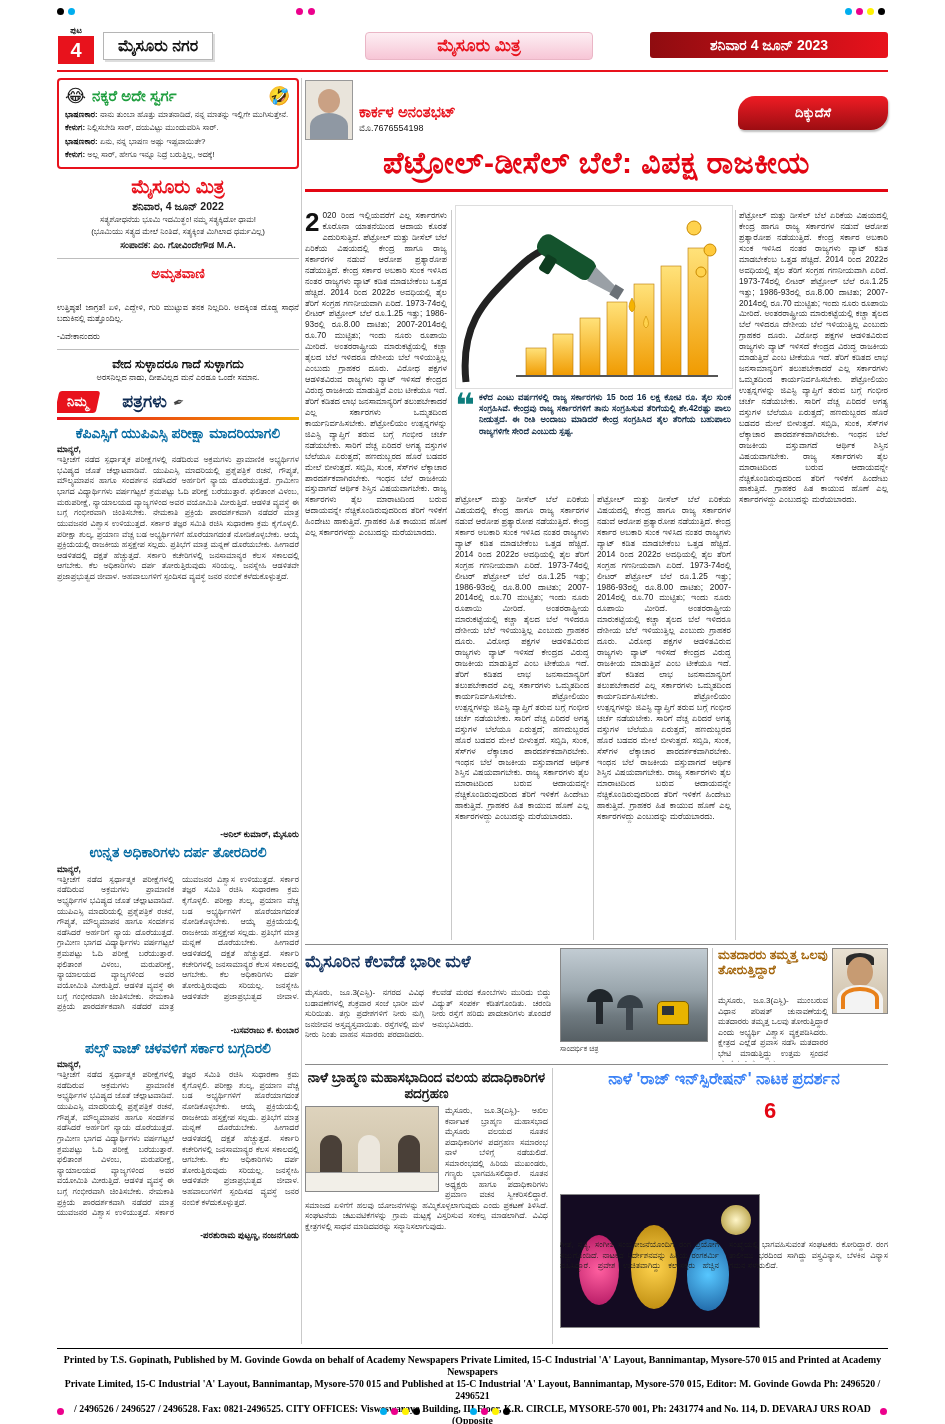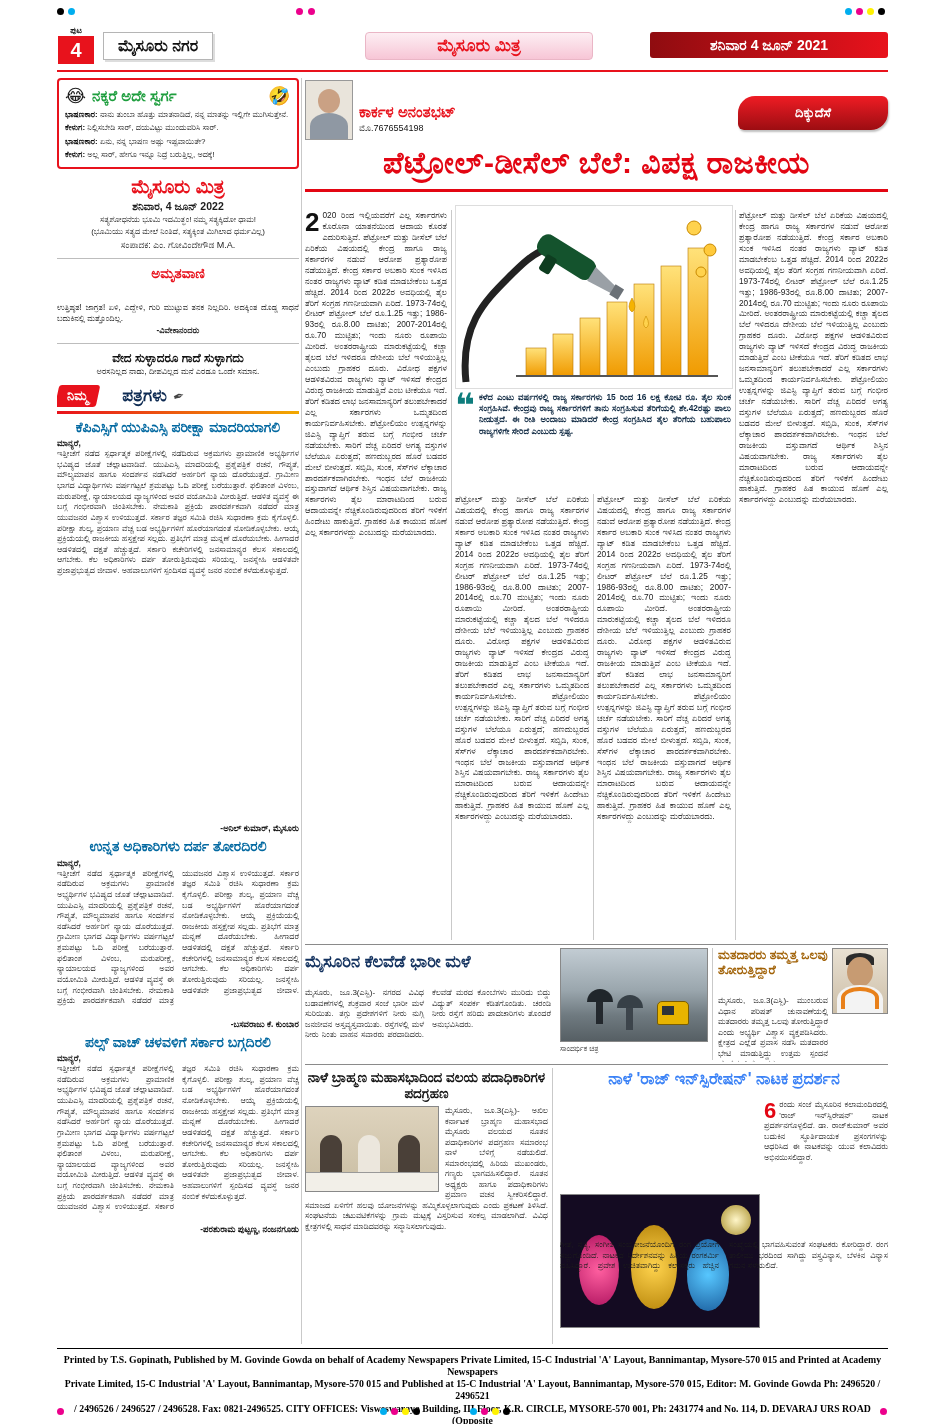--- a/index.html
+++ b/index.html
@@ -28,25 +28,25 @@
   .humor{border:2px solid #e8121c;border-radius:4px;padding:5px 6px 6px;}
   .humor .hd{display:flex;align-items:center;gap:6px;}
   .humor .emo{font-size:18px;}
   .humor .t{color:#1e9e3e;font-weight:bold;font-size:15px;}
   .humor .ln{font-size:8px;line-height:1.3;margin-top:3px;}
   .humor .ln b{color:#111;}
   .pinfo{text-align:center;margin-top:7px;}
   .pinfo .t{color:#e8121c;font-weight:bold;font-size:19px;}
   .pinfo .d{font-weight:bold;font-size:10.5px;margin-top:2px;}
   .pinfo .s{font-size:8px;margin-top:2px;}
-  .pinfo .e{font-weight:normal;font-size:9px;margin-top:3px;}
+  .pinfo .e{font-weight:bold;font-size:9px;margin-top:3px;}
   .hrule{border-top:1px solid #bdbdbd;margin:7px 0;}
   .amv .t{color:#e8121c;font-weight:bold;font-size:13.5px;text-align:center;}
   .amv .b{font-size:8.2px;text-align:justify;line-height:1.35;margin-top:20px;}
-  .amv .sg{font-size:8.2px;font-weight:bold;text-align:center;margin-top:2px;}
+  .amv .sg{font-size:8.2px;font-weight:normal;text-align:left;margin-top:8px;}
   .gaade .t{font-weight:bold;font-size:12px;text-align:center;color:#111;}
   .gaade .b{font-size:8.2px;text-align:center;margin-top:2px;}
   .ltr-hd{position:relative;height:26px;margin-top:6px;display:flex;align-items:center;}
   .ltr-hd .rib{background:#e8121c;color:#fff;font-weight:bold;font-size:13px;padding:3px 10px;
                transform:skewX(-12deg);border-radius:3px;}
   .ltr-hd .rib span{display:inline-block;transform:skewX(12deg);}
   .ltr-hd .pg{color:#0d2a52;font-weight:bold;font-size:17px;margin-left:24px;}
   .ltr-hd .pen{font-size:14px;color:#444;margin-left:6px;transform:rotate(-20deg);}
   .ltr-grad{height:3px;background:linear-gradient(90deg,#e8121c,#f2a900);margin:2px 0 5px;}
   .ltr-title{font-weight:bold;font-size:14px;text-align:center;color:#0369a1;line-height:1.18;margin:4px 0 3px;}
@@ -112,21 +112,21 @@
 <div class="dot abs" style="left:856px;top:8px;background:#ec008c;"></div>
 <div class="dot abs" style="left:867px;top:8px;background:#fff200;"></div>
 <div class="dot abs" style="left:878px;top:8px;background:#000;"></div>
 
 <div class="abs pgchip">
   <div class="lbl">ಪುಟ</div>
   <div class="num">4</div>
 </div>
 <div class="abs secbox">ಮೈಸೂರು ನಗರ</div>
 <div class="abs mastmid">ಮೈಸೂರು ಮಿತ್ರ</div>
-<div class="abs mastdate">ಶನಿವಾರ 4 ಜೂನ್ 2021</div>
+<div class="abs mastdate">ಶನಿವಾರ 4 ಜೂನ್ 2023</div>
 <div class="abs hdr-rule"></div>
 <div class="abs vline" style="left:301px;top:78px;height:1266px;"></div>
 
 <div class="abs leftcol">
 
   <div class="humor">
     <div class="hd">
       <span class="emo">😂</span>
       <span class="t">ನಕ್ಕರೆ ಅದೇ ಸ್ವರ್ಗ</span>
       <span class="emo" style="margin-left:auto;">🤣</span>
@@ -296,21 +296,21 @@
 <div class="abs vline" style="left:552px;top:1068px;height:276px;"></div>
 
 <div class="abs sect-title" style="left:560px;top:1070px;width:328px;font-size:16px;color:#3b82f6;text-align:center;">ನಾಳೆ 'ರಾಜ್ ಇನ್‌ಸ್ಪಿರೇಷನ್' ನಾಟಕ ಪ್ರದರ್ಶನ</div>
 <div class="abs photo natph" style="left:560px;top:1100px;width:198px;height:132px;">
   <div class="g" style="left:18px;top:40px;width:40px;height:70px;background:radial-gradient(circle,#ff5fa0,#b01560);"></div>
   <div class="g" style="left:70px;top:30px;width:46px;height:84px;background:radial-gradient(circle,#ffd34d,#b8860b);"></div>
   <div class="g" style="left:126px;top:44px;width:42px;height:72px;background:radial-gradient(circle,#57c7ff,#1b5e9e);"></div>
   <div class="g" style="left:160px;top:10px;width:30px;height:30px;background:radial-gradient(circle,#fff6c9,#a88f2b);"></div>
 </div>
 <div class="abs smalltxt" style="left:764px;top:1100px;width:124px;height:132px;">
-  <span class="dropcap red">6</span><span>ರಂದು ಸಂಜೆ ಮೈಸೂರಿನ ಕಲಾಮಂದಿರದಲ್ಲಿ 'ರಾಜ್ ಇನ್‌ಸ್ಪಿರೇಷನ್' ನಾಟಕ ಪ್ರದರ್ಶನಗೊಳ್ಳಲಿದೆ. ಡಾ. ರಾಜ್‌ಕುಮಾರ್ ಅವರ ಬದುಕಿನ ಸ್ಫೂರ್ತಿದಾಯಕ ಪ್ರಸಂಗಗಳನ್ನು ಆಧರಿಸಿದ ಈ ನಾಟಕವನ್ನು ಯುವ ಕಲಾವಿದರು ಅಭಿನಯಿಸಲಿದ್ದಾರೆ.</span>
+  <span class="dropcap red">6</span>
 </div>
 <div class="abs smalltxt" style="left:560px;top:1240px;width:328px;height:102px;column-count:2;column-gap:10px;">ಗೀತೆ, ನೃತ್ಯ, ಸಂಗೀತ ಸಂಯೋಜನೆಯೊಂದಿಗೆ ರಂಗ ಪ್ರಯೋಗ ಸಜ್ಜುಗೊಂಡಿದೆ. ನಾಟಕದ ನಿರ್ದೇಶನವನ್ನು ಹಿರಿಯ ರಂಗಕರ್ಮಿ ವಹಿಸಿದ್ದಾರೆ. ಪ್ರವೇಶ ಉಚಿತವಾಗಿದ್ದು ಕಲಾಸಕ್ತರು ಹೆಚ್ಚಿನ ಸಂಖ್ಯೆಯಲ್ಲಿ ಭಾಗವಹಿಸುವಂತೆ ಸಂಘಟಕರು ಕೋರಿದ್ದಾರೆ. ರಂಗ ತಾಲೀಮು ಭರದಿಂದ ಸಾಗಿದ್ದು ವಸ್ತ್ರವಿನ್ಯಾಸ, ಬೆಳಕಿನ ವಿನ್ಯಾಸ ಗಮನ ಸೆಳೆಯಲಿದೆ.</div>
 
 <div class="abs" style="left:57px;top:1348px;width:831px;height:1px;background:#000;"></div>
 <div class="abs imprint">
   <div>Printed by T.S. Gopinath, Published by M. Govinde Gowda on behalf of Academy Newspapers Private Limited, 15-C Industrial 'A' Layout, Bannimantap, Mysore-570 015 and Printed at Academy Newspapers</div>
   <div>Private Limited, 15-C Industrial 'A' Layout, Bannimantap, Mysore-570 015 and Published at 15-C Industrial 'A' Layout, Bannimantap, Mysore-570 015, Editor: M. Govinde Gowda Ph: 2496520 / 2496521</div>
   <div>/ 2496526 / 2496527 / 2496528. Fax: 0821-2496525. CITY OFFICES: Visweswaraya Building, III Floor, K.R. CIRCLE, MYSORE-570 001, Ph: 2431774 and No. 114, D. DEVARAJ URS ROAD (Opposite</div>
 
 </div>

